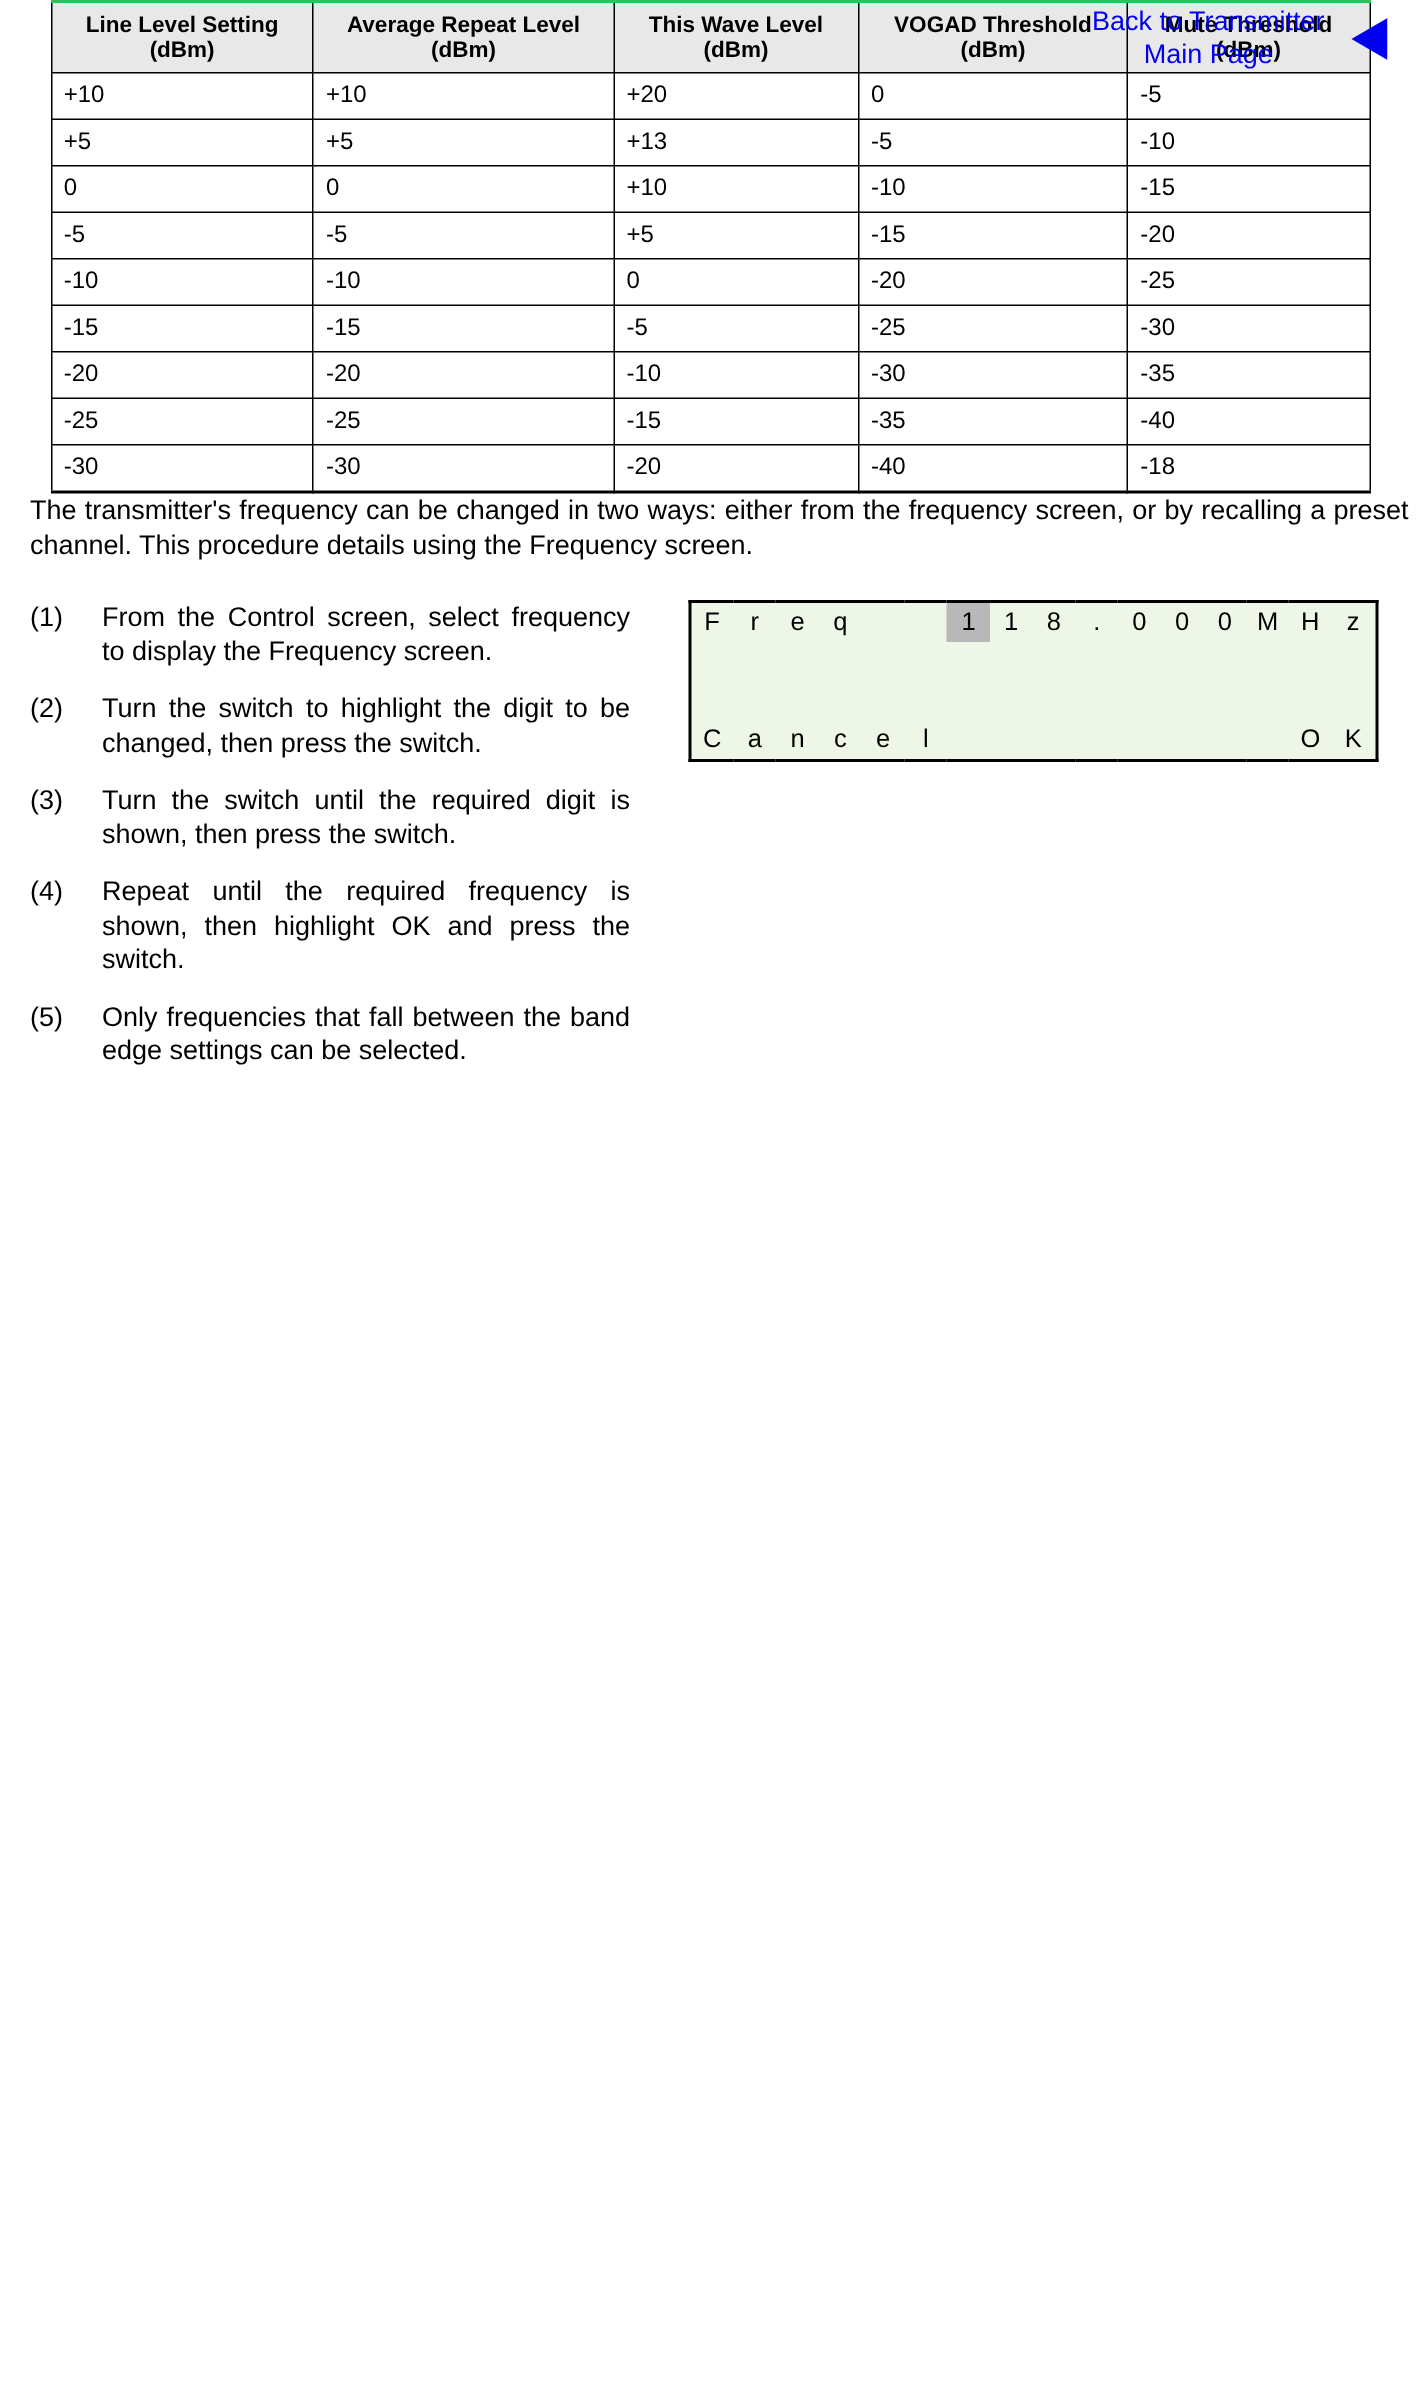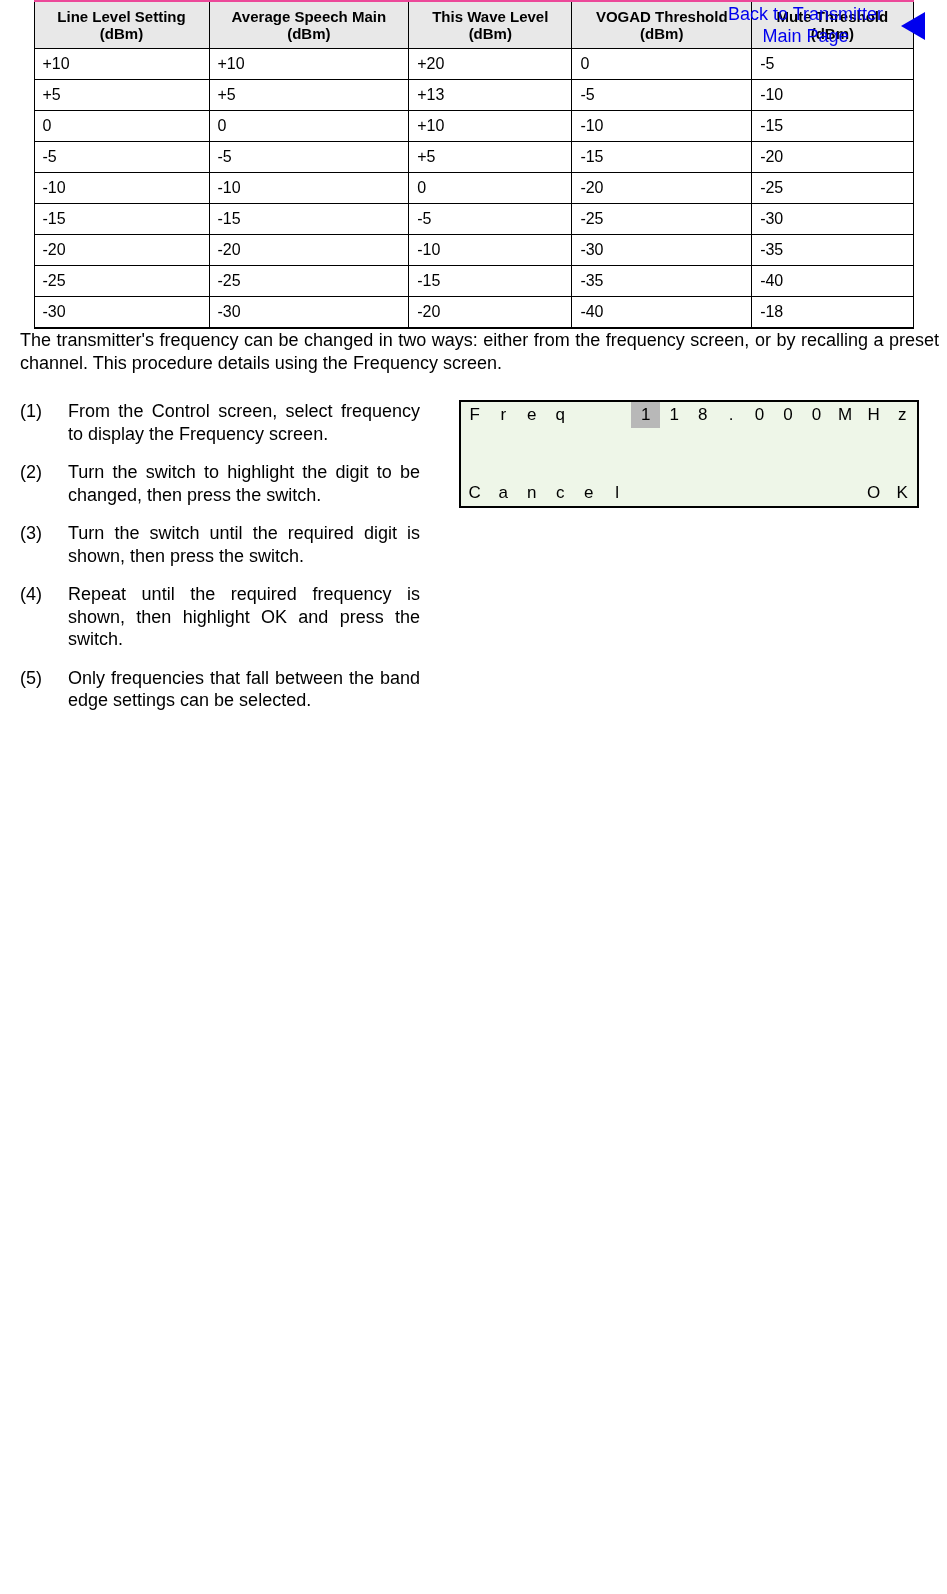--- a/index.html
+++ b/index.html
@@ -1,21 +1,21 @@
 <!DOCTYPE html>
 <html><head>
 <meta charset="utf-8">
 <style>
   html,body{margin:0;padding:0;background:#fff;font-family:Helvetica,Arial,sans-serif;color:#000;}
   .page{width:947px;min-height:1594px;margin:0 auto;position:relative;box-sizing:border-box;padding:0 0 30px 0;}
   .top-link-area{position:absolute;top:4px;right:22px;display:flex;align-items:center;}
   .top-link{color:#0000ee;font-size:18px;text-align:center;line-height:1.2;margin-right:14px;}
   .arrow-icon svg{display:block;}
   .table-caption{font-weight:bold;text-align:center;font-size:18px;margin:126px 0 12px 0;}
-  table{border-collapse:collapse;width:880px;margin:0 auto;border-top:2px solid #ec4899;border-bottom:2px solid #000;}
+  table{border-collapse:collapse;width:880px;margin:0 auto;border-top:2px solid #22c55e;border-bottom:2px solid #000;}
   th{background:#e8e8e8;border:1px solid #000;font-size:15px;font-weight:bold;text-align:center;padding:6px 4px;vertical-align:middle;}
   td{border:1px solid #000;font-size:16px;padding:6px 8px;}
   .section-heading{font-weight:bold;font-size:20px;margin:48px 0 2px 20px;}
   .section-para{font-size:18px;margin:0 8px 0 20px;text-align:justify;line-height:1.25;}
   .two-col{display:flex;align-items:flex-start;margin:26px 20px 0 20px;}
   .steps{flex:0 0 400px;}
   .step{display:flex;font-size:18px;text-align:justify;line-height:1.25;margin-bottom:16px;}
   .step-num{flex:0 0 48px;}
   .step-text{flex:1;}
   .lcd-wrap{flex:1;padding-left:30px;}
@@ -38,21 +38,21 @@
           <polygon points="28,0 28,28 4,14" fill="#0000ee"></polygon>
         </svg>
     </span>
   </div>
 
 
   <table>
     <thead>
       <tr>
         <th>Line Level Setting (dBm)</th>
-        <th>Average Speech Main (dBm)</th>
+        <th>Average Repeat Level (dBm)</th>
         <th>This Wave Level (dBm)</th>
         <th>VOGAD Threshold (dBm)</th>
         <th>Mute Threshold (dBm)</th>
       </tr>
     </thead>
     <tbody id="table-body">
         <tr>
           <td>+10</td>
           <td>+10</td>
           <td>+20</td>

